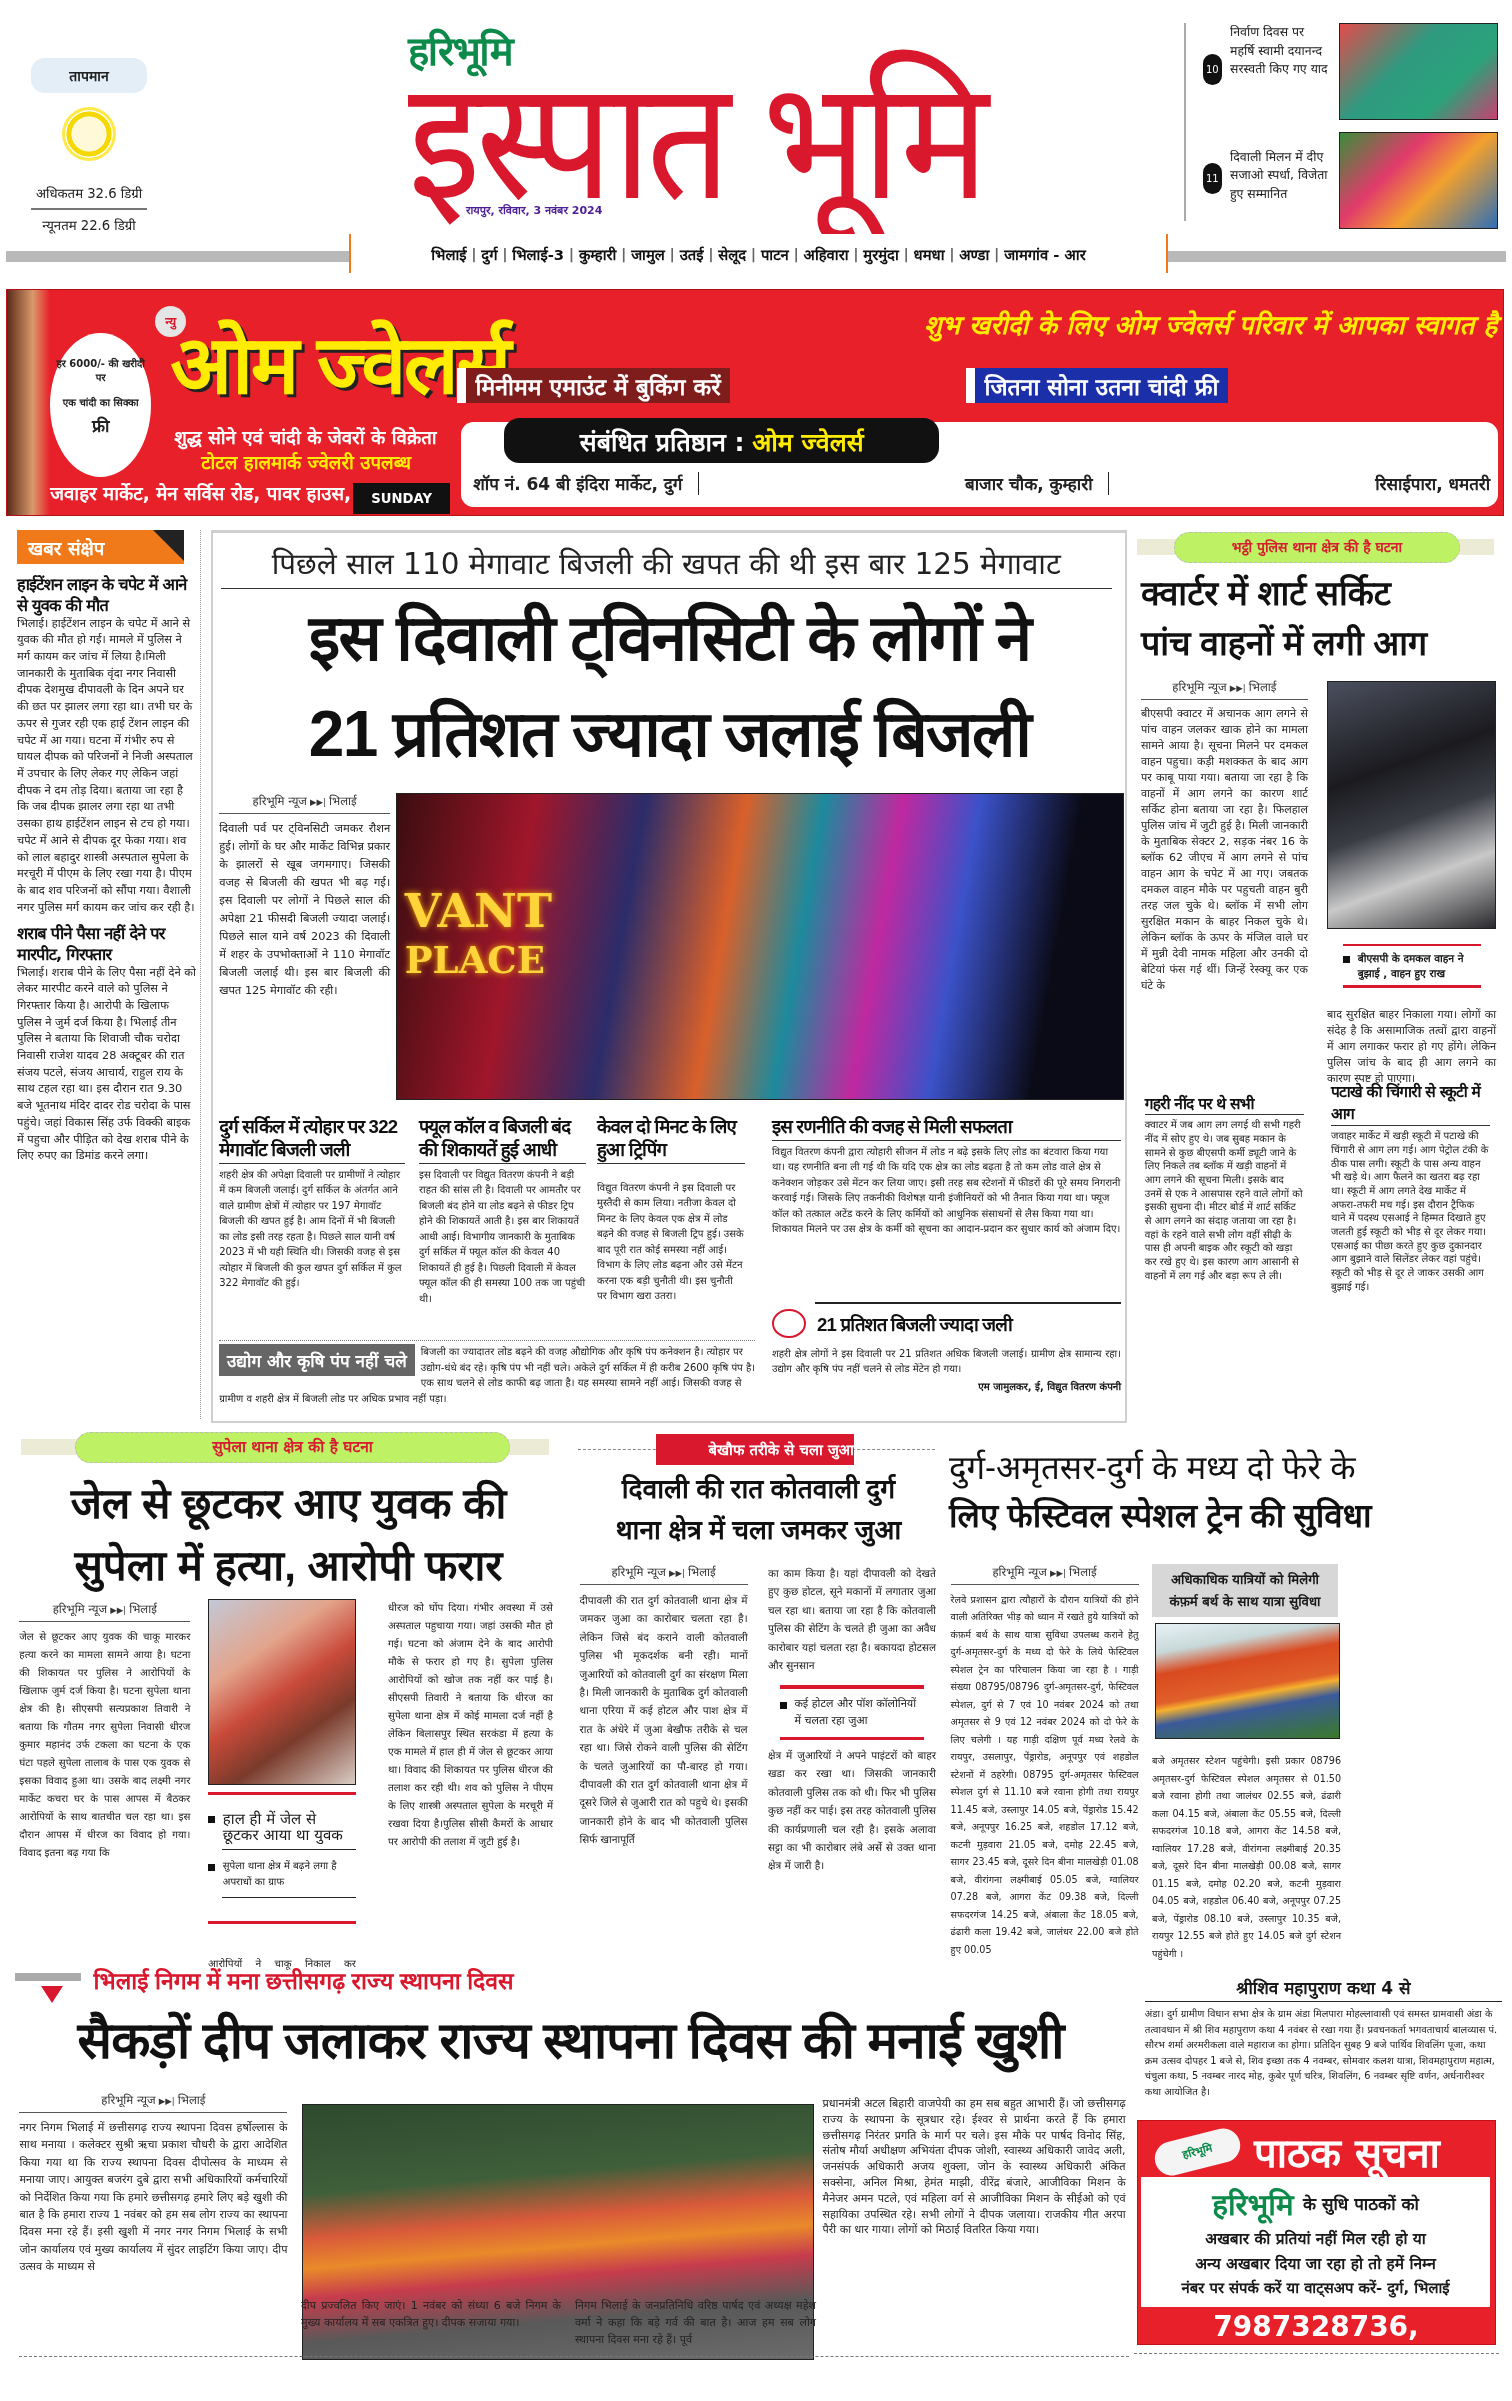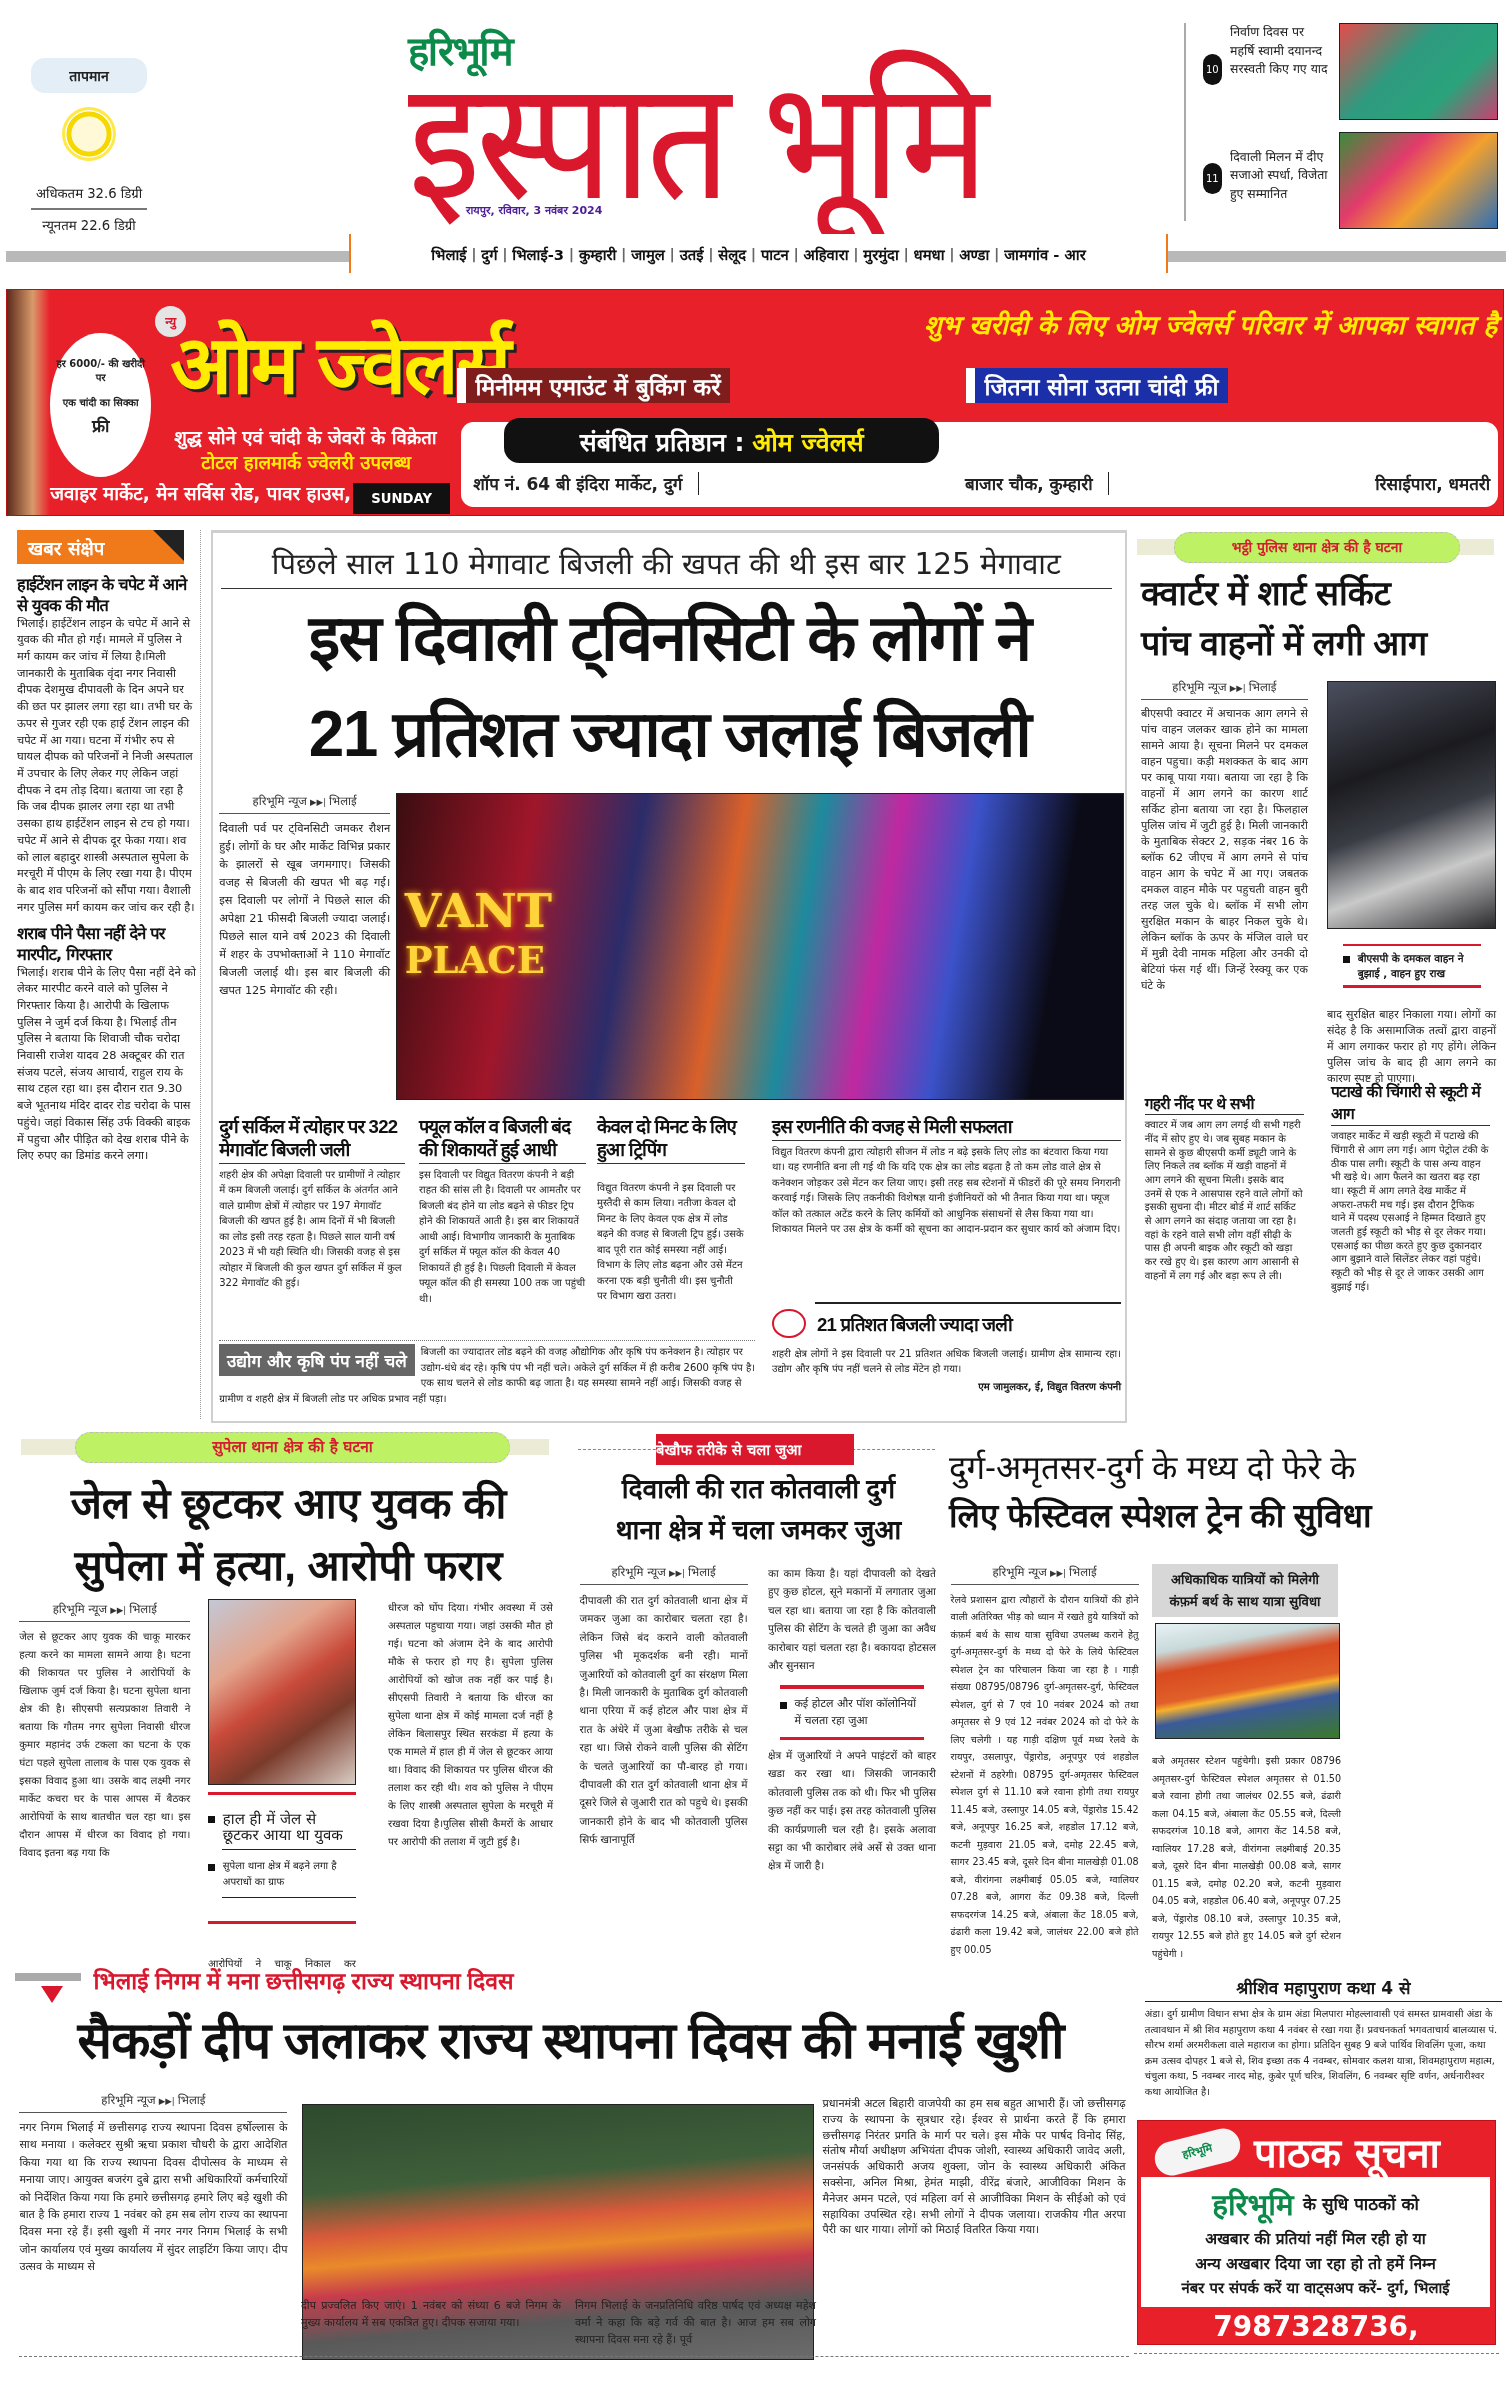--- a/index.html
+++ b/index.html
@@ -230,21 +230,21 @@
     <span class="sq"></span>
     <span>सुपेला थाना क्षेत्र में बढ़ने लगा है अपराधों का ग्राफ</span>
   </div>
   <div style="border-top:0.8px solid #222;margin-left:14px"></div>
   <div class="redrule" style="height:3.1px;margin-top:23px"></div>
   <div style="font-size:10.2px;margin-top:32px;text-align:justify;text-align-last:justify">आरोपियों ने चाकू निकाल कर</div>
 </div>
 
 <div class="abs" style="left:578px;top:1430px;width:361px;height:365px">
   <div class="abs" style="left:0;top:19.4px;width:357px;border-top:0.8px dashed #888"></div>
-  <div class="abs" style="left:78px;top:3.9px;width:198px;height:31px;background:#d9182e;color:#fff;font-weight:bold;font-size:14.8px;text-align:left;line-height:31px">बेखौफ तरीके से चला जुआ</div>
+  <div class="abs" style="left:78px;top:3.9px;width:198px;height:31px;background:#d9182e;color:#fff;font-weight:bold;font-size:14.8px;text-align:right;line-height:31px">बेखौफ तरीके से चला जुआ</div>
   <div class="abs cond" style="left:0;top:40px;width:361px;text-align:center;font-size:26.4px;font-weight:bold;color:#111">दिवाली की रात कोतवाली दुर्ग</div>
   <div class="abs cond" style="left:0;top:81px;width:361px;text-align:center;font-size:26.4px;font-weight:bold;color:#111">थाना क्षेत्र में चला जमकर जुआ</div>
   <div class="abs" style="left:1.6px;top:134px;width:168px">
     <div class="byline"><span>हरिभूमि न्यूज</span><span class="arr">▶▶|</span><span>भिलाई</span></div>
     <p class="body" style="font-size:10.4px;line-height:18.4px">दीपावली की रात दुर्ग कोतवाली थाना क्षेत्र में जमकर जुआ का कारोबार चलता रहा है। लेकिन जिसे बंद कराने वाली कोतवाली पुलिस भी मूकदर्शक बनी रही। मानों जुआरियों को कोतवाली दुर्ग का संरक्षण मिला है। मिली जानकारी के मुताबिक दुर्ग कोतवाली थाना एरिया में कई होटल और पाश क्षेत्र में रात के अंधेरे में जुआ बेखौफ तरीके से चल रहा था। जिसे रोकने वाली पुलिस की सेटिंग के चलते जुआरियों का पौ-बारह हो गया। दीपावली की रात दुर्ग कोतवाली थाना क्षेत्र में दूसरे जिले से जुआरी रात को पहुचे थे। इसकी जानकारी होने के बाद भी कोतवाली पुलिस सिर्फ खानापूर्ति</p>
   </div>
   <div class="abs" style="left:190px;top:134px;width:168px">
     <p class="body" style="font-size:10.4px;line-height:18.4px">का काम किया है। यहां दीपावली को देखते हुए कुछ होटल, सूने मकानों में लगातार जुआ चल रहा था। बताया जा रहा है कि कोतवाली पुलिस की सेटिंग के चलते ही जुआ का अवैध कारोबार यहां चलता रहा है। बकायदा होटसल और सुनसान</p>
     <div class="redrule" style="height:3.1px;margin:11px 11.6px 7.8px"></div>
     <div class="bullet" style="margin:0 11.6px;font-weight:normal;font-size:11px">

